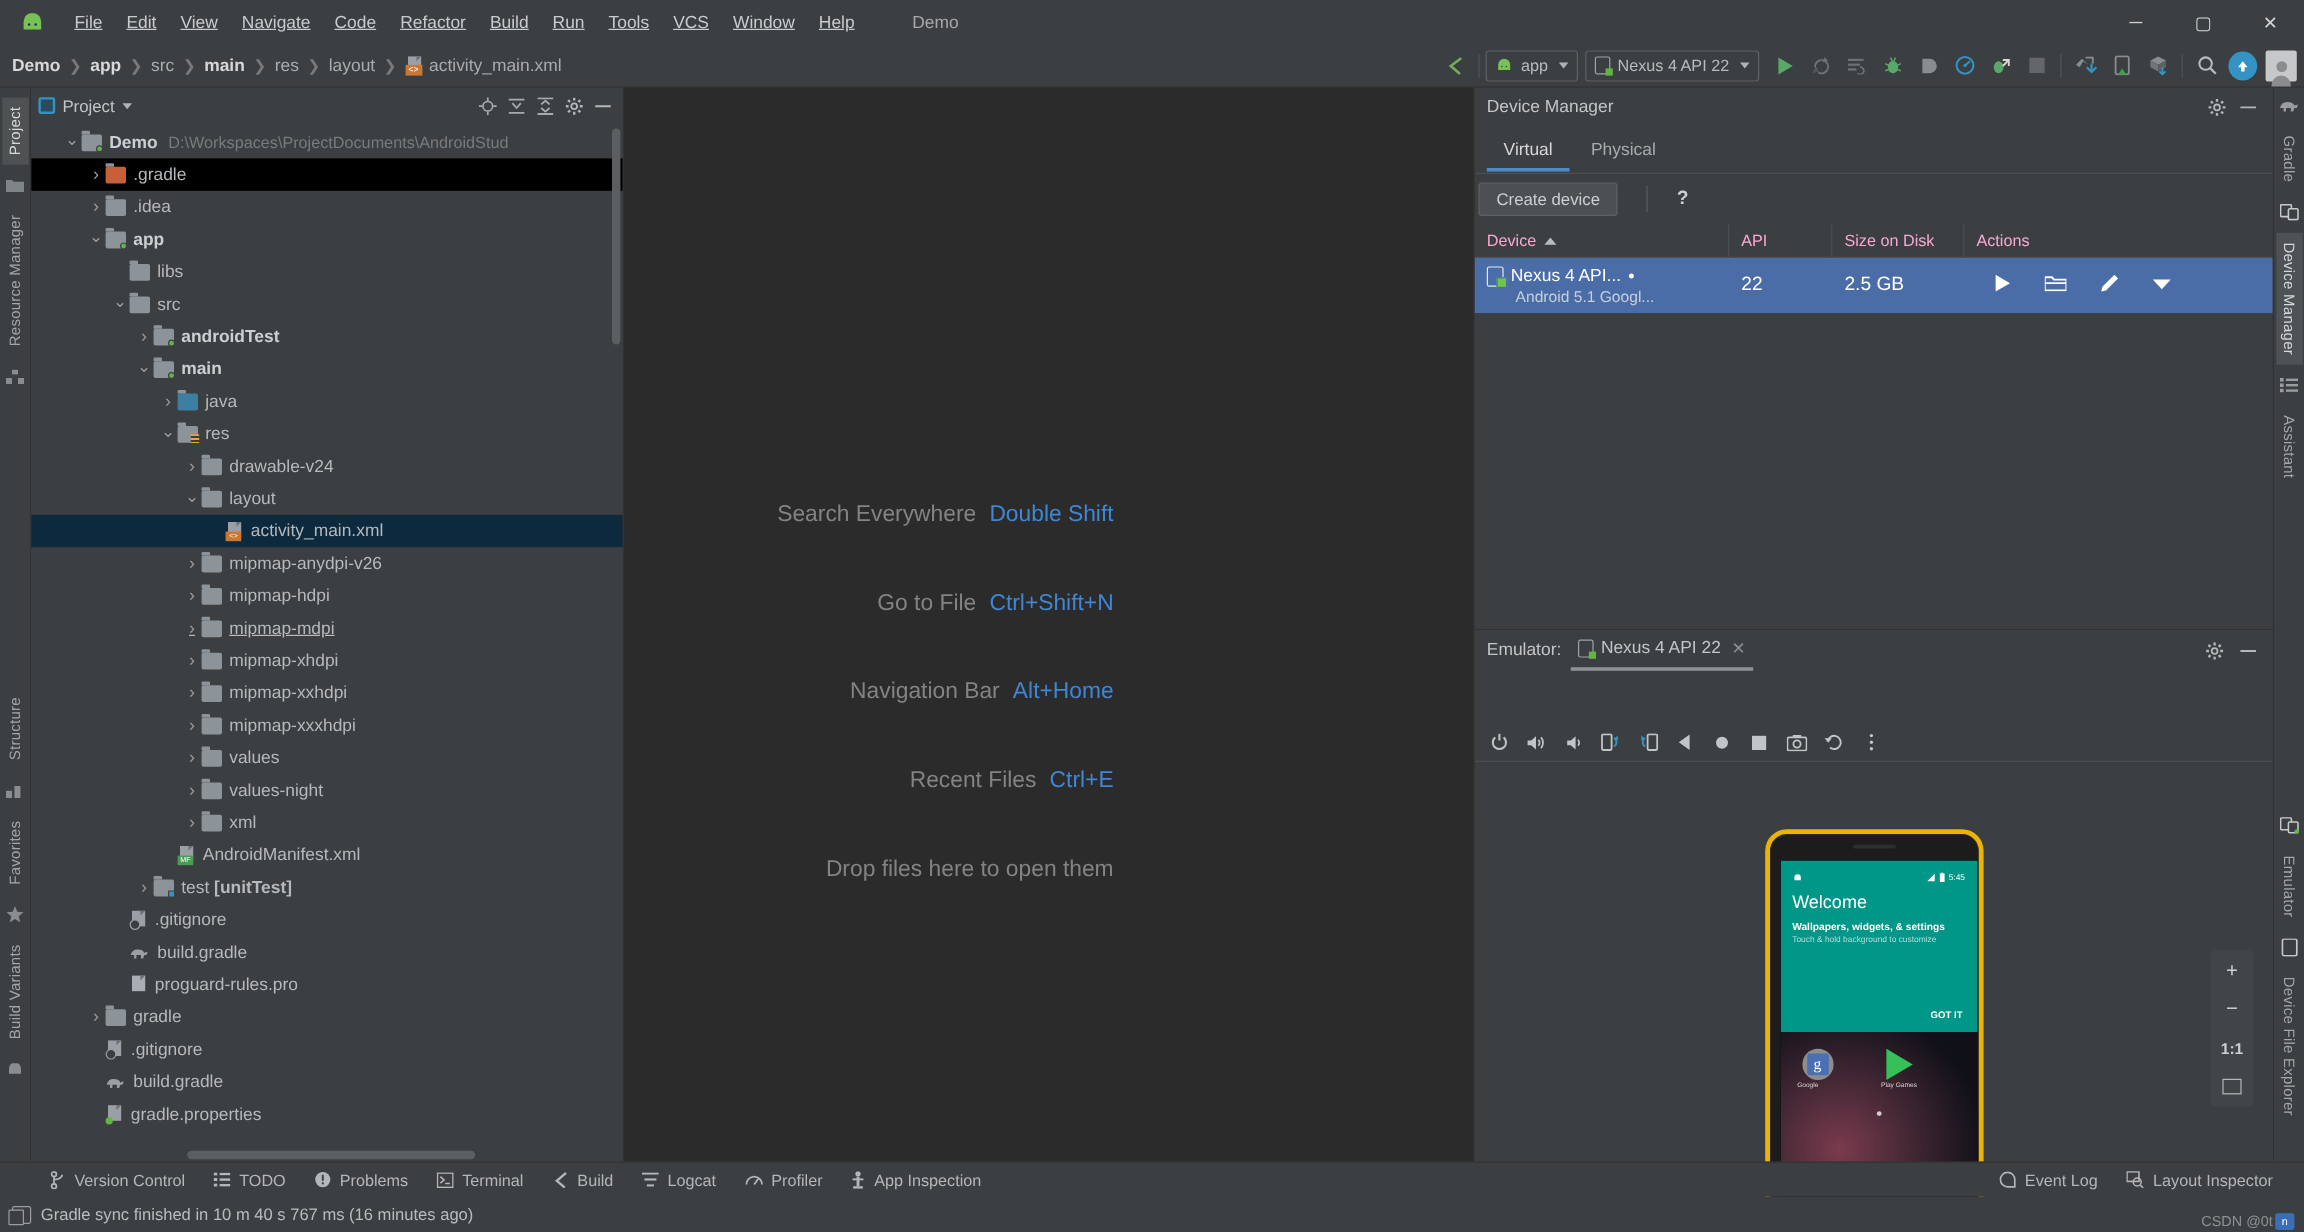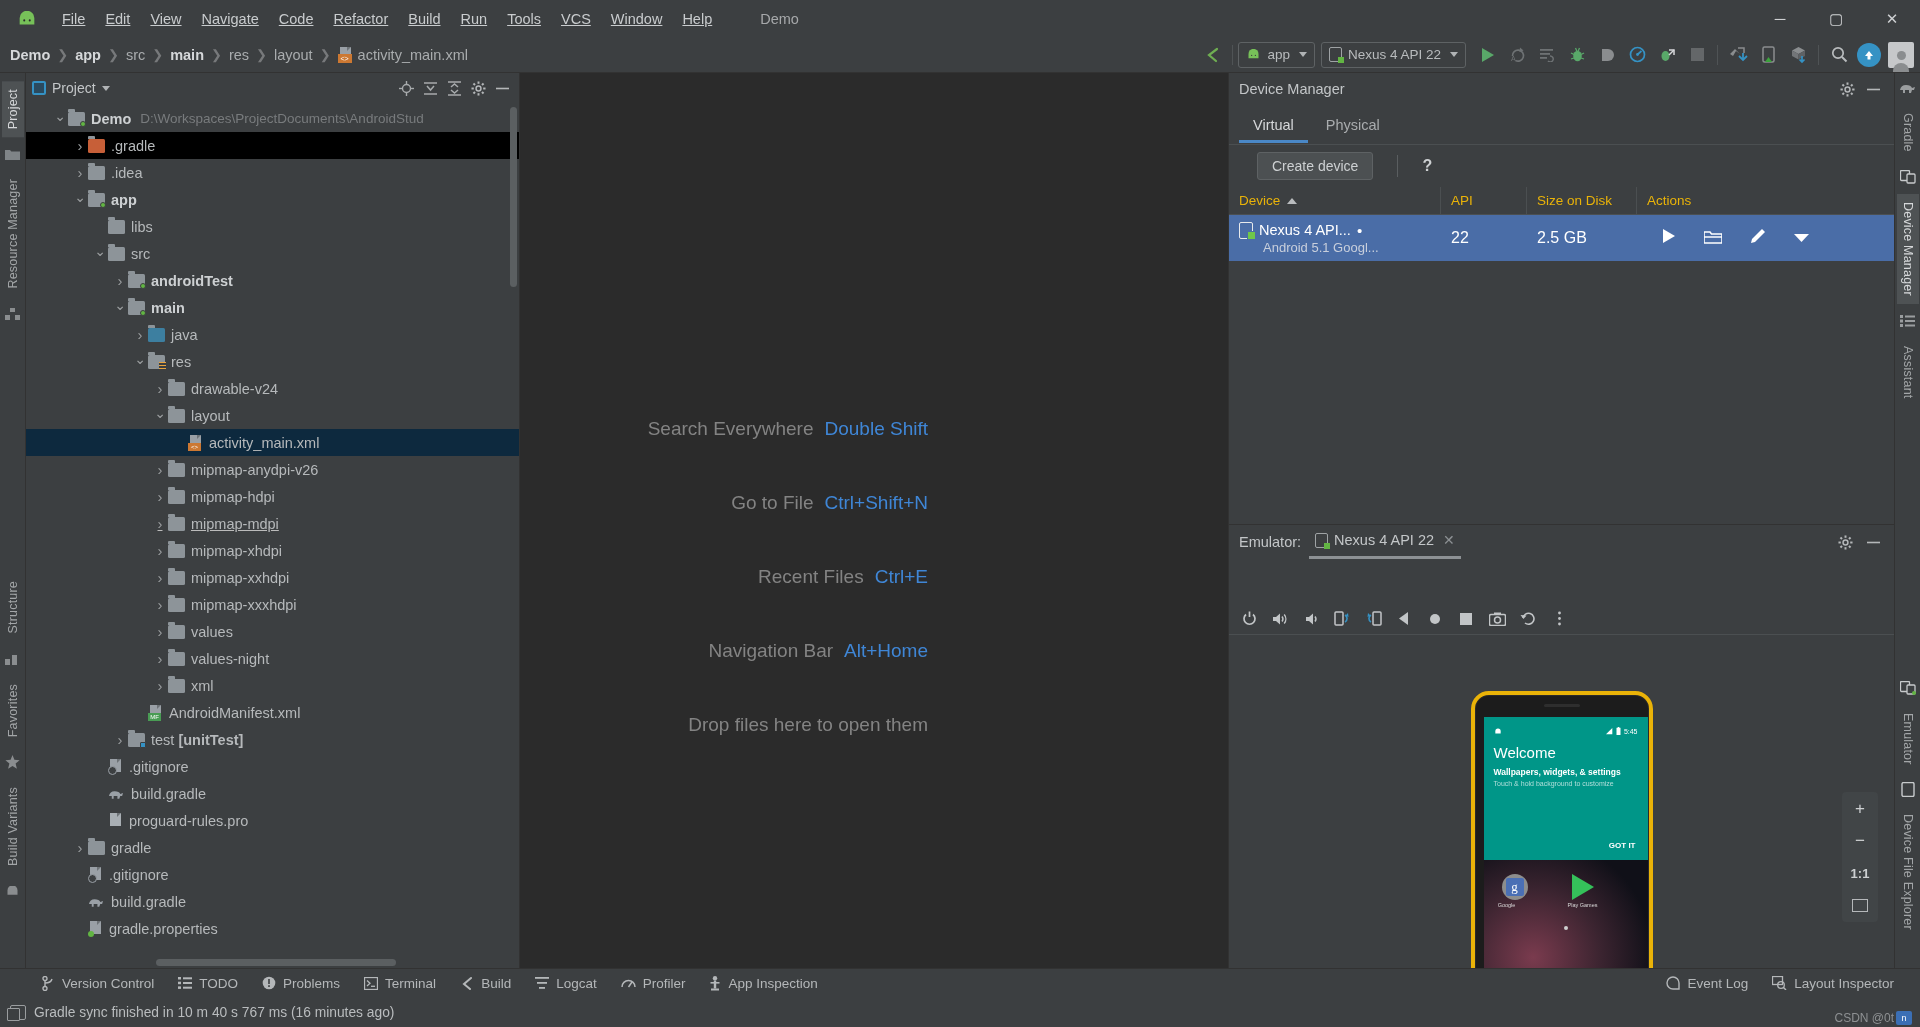--- a/index.html
+++ b/index.html
@@ -121,26 +121,26 @@
   .rstrip { width: 26px; background: #3c3f41; flex: 0 0 26px; display:flex; flex-direction: column; align-items:center; border-left:1px solid #323232; }
 
   .dm-panel { flex: 0 0 452px; display: flex; flex-direction: column; border-bottom: 1px solid #323232; }
   .dm-head { height: 32px; display:flex; align-items:center; padding: 0 10px;}
   .dm-title { font-size: 14.5px; color: #c3c6c8;}
   .dm-head-icons { margin-left:auto; display:flex; gap:4px;}
   .dm-tabs { height: 40px; display: flex; align-items: center; padding-left: 10px; gap: 4px; border-bottom: 1px solid #4b4f51;}
   .dm-tab { font-size: 14.5px; color: #a9acae; padding: 9px 14px; position: relative;}
   .dm-tab.sel { color: #d6d8da; }
   .dm-tab.sel:after { content:""; position:absolute; left:0; right:0; bottom:-1px; height:3px; background:#4a88c7;}
-  .dm-actions { height: 42px; display: flex; align-items: center; padding-left: 28px; gap: 24px; }
+  .dm-actions { height: 42px; display: flex; align-items: center; padding-left: 3px; gap: 24px; }
   .btn-create { height: 28px; border: 1px solid #5e6264; background: #4c5052; border-radius: 3px; padding: 0 14px; color: #cdd0d2; font-size: 14px; display:flex;align-items:center;}
   .vsep { width:1px; height: 22px; background: #5a5e60;}
   .q-help { font-size: 16px; color: #cdd0d2; font-weight: bold;}
   .dm-table { flex: 1; display: flex; flex-direction: column; }
-  .dm-th { height: 28px; display: flex; align-items: center; background: #3c3f41; border-bottom: 1px solid #4b4f51; font-size: 13.5px; color: #eab308;}
+  .dm-th { height: 28px; display: flex; align-items: center; background: #3c3f41; border-bottom: 1px solid #4b4f51; font-size: 13.5px; color: #f9a8d4;}
   .dm-th > div { padding: 0 10px; height: 28px; display:flex; align-items:center; border-right: 1px solid #4b4f51;}
   .c-dev { width: 212px; }
   .c-api { width: 86px; }
   .c-size { width: 110px; }
   .c-act { flex: 1; border-right: none !important;}
   .sort-caret { width:0;height:0;border-left:5px solid transparent;border-right:5px solid transparent;border-bottom:6px solid #b9bcbe; margin-left:7px;}
   .dm-tr { height: 46px; display: flex; align-items: center; background: #4a6da7; color: #ffffff;}
   .dm-tr > div { height: 46px; display:flex; align-items:center; padding: 0 10px;}
   .dev-cell { flex-direction: column !important; align-items: flex-start !important; justify-content: center;}
   .dev-line1 { display:flex; align-items:center; font-size:14.5px; gap:6px;}
@@ -724,27 +724,27 @@
           <span class="hint-name">Search Everywhere</span>
           <span class="hint-key">Double Shift</span>
           <span style="width:300px"></span>
         </div>
         <div class="hint">
           <span class="hint-name">Go to File</span>
           <span class="hint-key">Ctrl+Shift+N</span>
           <span style="width:300px"></span>
         </div>
         <div class="hint">
-          <span class="hint-name">Recent Files</span>
-          <span class="hint-key">Ctrl+E</span>
+          <span class="hint-name">Navigation Bar</span>
+          <span class="hint-key">Alt+Home</span>
           <span style="width:300px"></span>
         </div>
         <div class="hint">
-          <span class="hint-name">Navigation Bar</span>
-          <span class="hint-key">Alt+Home</span>
+          <span class="hint-name">Recent Files</span>
+          <span class="hint-key">Ctrl+E</span>
           <span style="width:300px"></span>
         </div>
         <div class="hint">
           <span class="hint-drop">Drop files here to open them</span>
           <span style="width:300px"></span>
         </div>
       </div>
     </div>
 
     <div class="rightcol">

